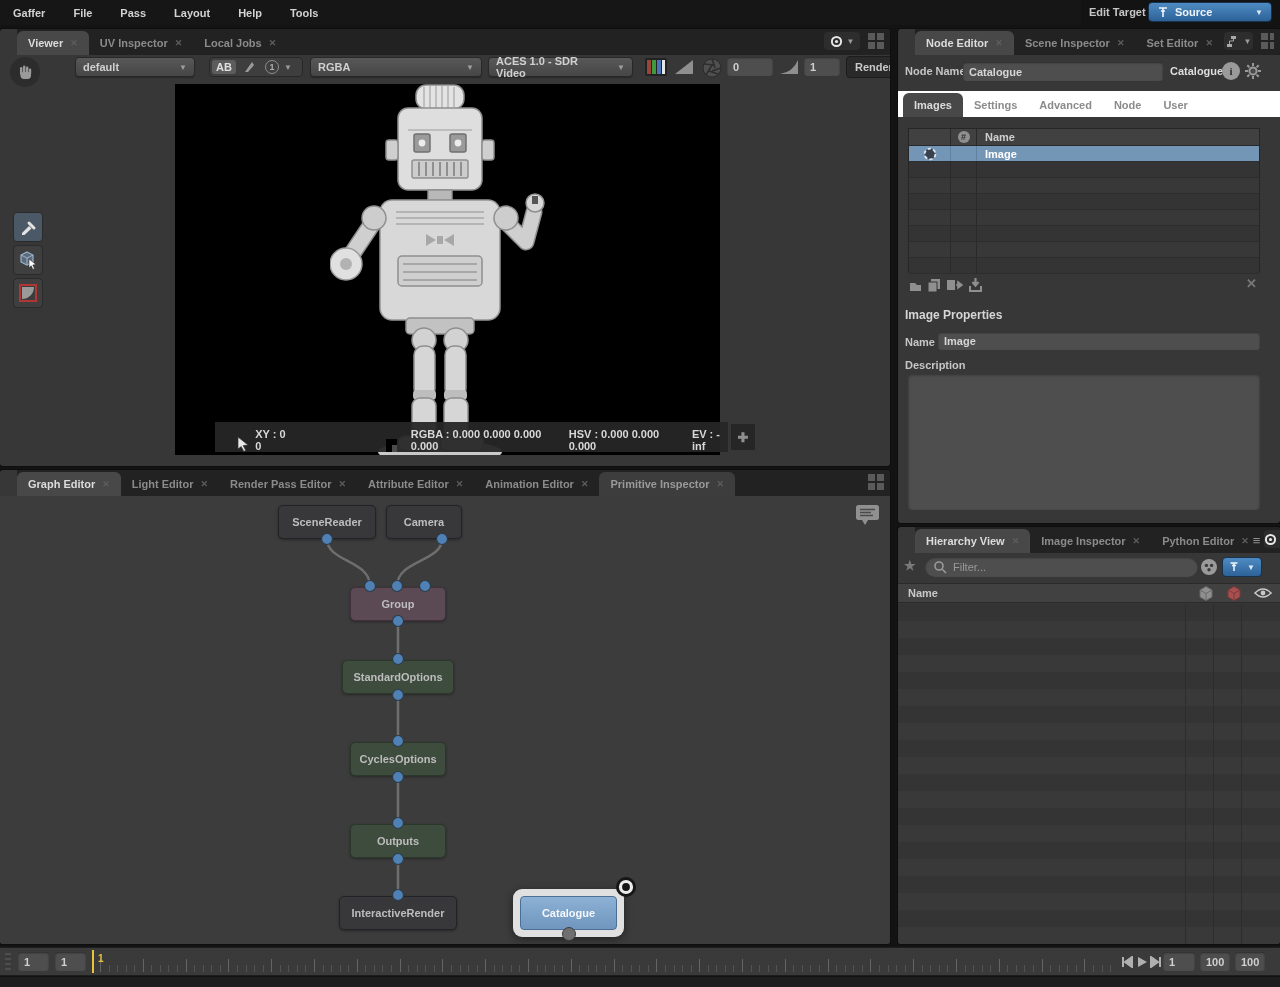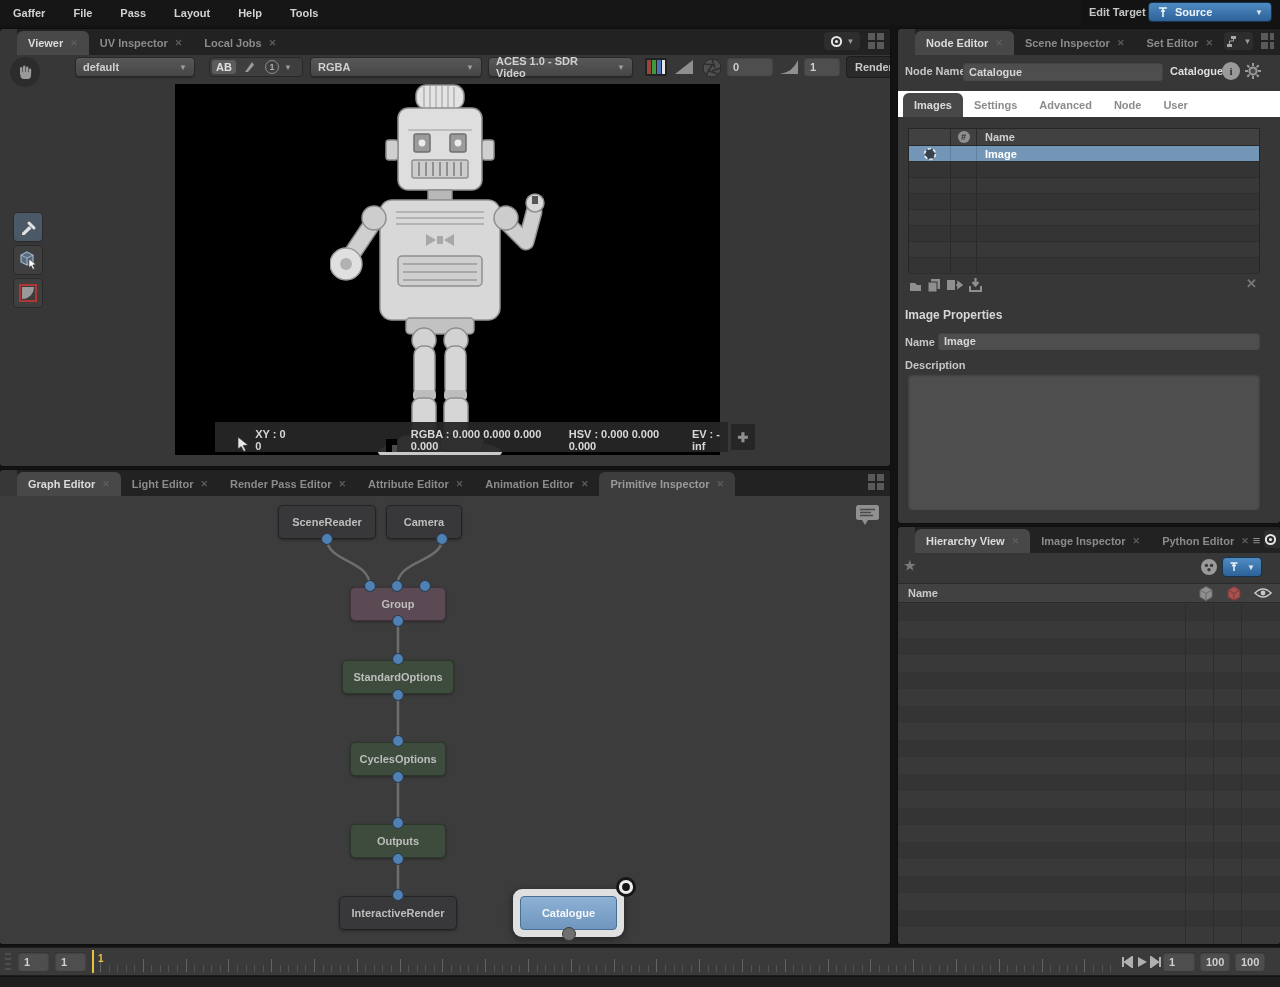--- a/index.html
+++ b/index.html
@@ -540,20 +540,27 @@
       </div>
       <svg width="16" height="16" style="margin:4px 6px 0 7px">
           <rect width="7" height="7" fill="#5a5a5a"></rect>
           <rect x="9" width="7" height="7" fill="#5a5a5a"></rect>
           <rect y="9" width="7" height="7" fill="#5a5a5a"></rect>
           <rect x="9" y="9" width="7" height="7" fill="#5a5a5a"></rect>
         </svg>
     </div>
 
     <span class="abs" style="left:6px;top:31px;color:#7a7a7a;font-size:13px">★</span>
+    <div class="abs" style="left:27px;top:30px;width:273px;height:20px;background:#4e4e4e;border-radius:10px;display:flex;align-items:center;padding:0 8px;box-shadow:inset 0 1px 2px rgba(0,0,0,.4)">
+      <svg width="14" height="14">
+          <circle cx="6" cy="6" r="4" fill="none" stroke="#9a9a9a" stroke-width="1.6"></circle>
+          <line x1="9" y1="9" x2="13" y2="13" stroke="#9a9a9a" stroke-width="1.6"></line>
+        </svg>
+      <input class="tinput" style="background: none; box-shadow: none; flex: 1 1 0%; height: 18px;" placeholder="Filter...">
+    </div>
     <svg class="abs" style="left:302px;top:31px" width="18" height="18">
         <circle cx="9" cy="9" r="8" fill="#9a9a9a"></circle>
         <circle cx="6.4" cy="7.4" r="1.7" fill="#3a3a3a"></circle>
         <circle cx="11.6" cy="7.4" r="1.7" fill="#3a3a3a"></circle>
         <circle cx="9" cy="11.8" r="1.7" fill="#3a3a3a"></circle>
       </svg>
     <div class="bluedd abs" style="left:324px;top:30px;width:40px;padding:0 6px">
       <svg width="10" height="12">
           <path d="M1.5 2 H8.5 M5 2 V10 M3 4.5 H7" stroke="#f0f5fa" stroke-width="1.5" fill="none"></path>
         </svg>

